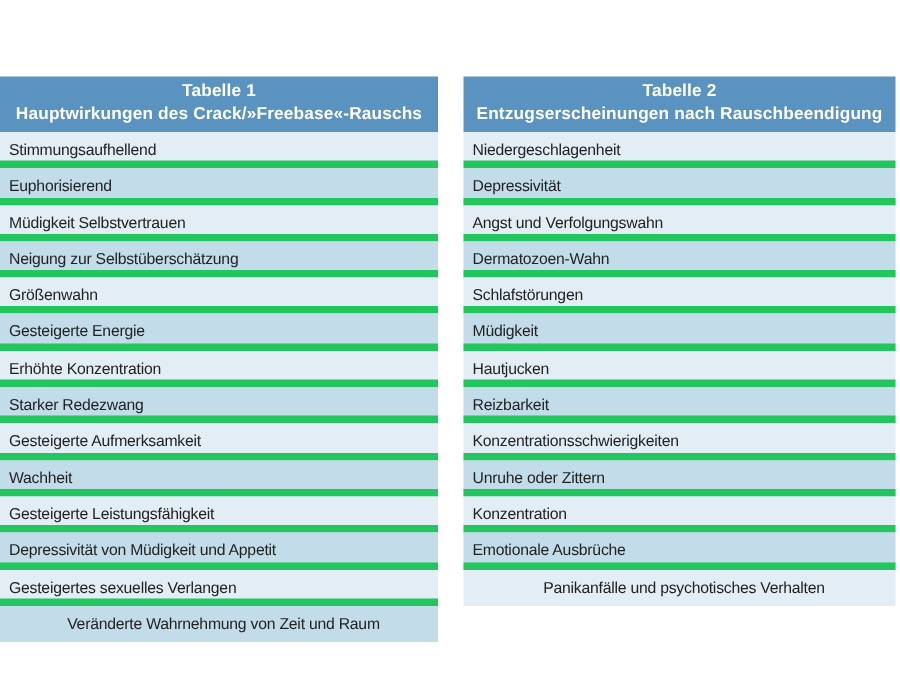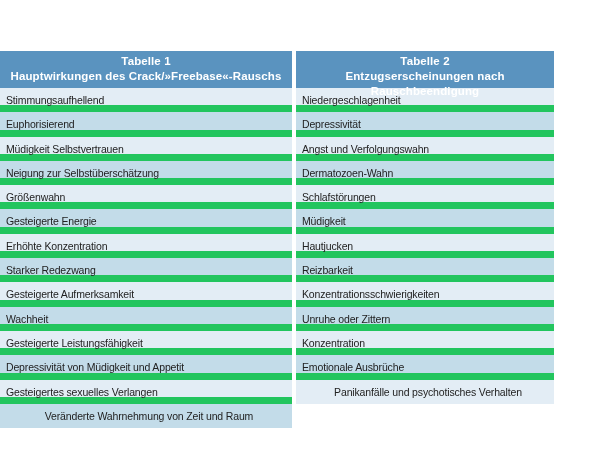--- a/index.html
+++ b/index.html
@@ -4,30 +4,30 @@
   <style>
     html, body { margin: 0; padding: 0; }
     body {
       width: 600px; height: 450px; background: #ffffff; position: relative; overflow: hidden;
       font-family: "Liberation Sans", "DejaVu Sans", sans-serif;
     }
     .table {
       position: absolute; top: 24px; margin-top: 27px;
     }
     #t1 { left: 0px; width: 292px; }
-    #t2 { left: 296px; width: 258px; }
+    #t2 { left: 309px; width: 288px; }
     .hdr {
       background: #5a93bf; color: #ffffff; text-align: center;
       height: 37px; box-sizing: border-box; padding-top: 3px;
       font-weight: bold; font-size: 11.5px; line-height: 15px; letter-spacing: 0.1px;
     }
     .row {
       height: 24.3px; box-sizing: border-box; padding-left: 6px;
       font-size: 10.5px; color: #222; line-height: 24px;
-      border-bottom: 7px solid #22c55e; white-space: nowrap;
+      border-bottom: 5px solid #22c55e; white-space: nowrap;
       letter-spacing: -0.15px;
     }
     .row:nth-child(odd) { background: #e3edf5; }
     .row:nth-child(even) { background: #c3dce9; }
     .row:last-child { border-bottom: none; text-align: center; }
   </style>
 </head>
 <body>
 
 <div class="table" id="t1">

